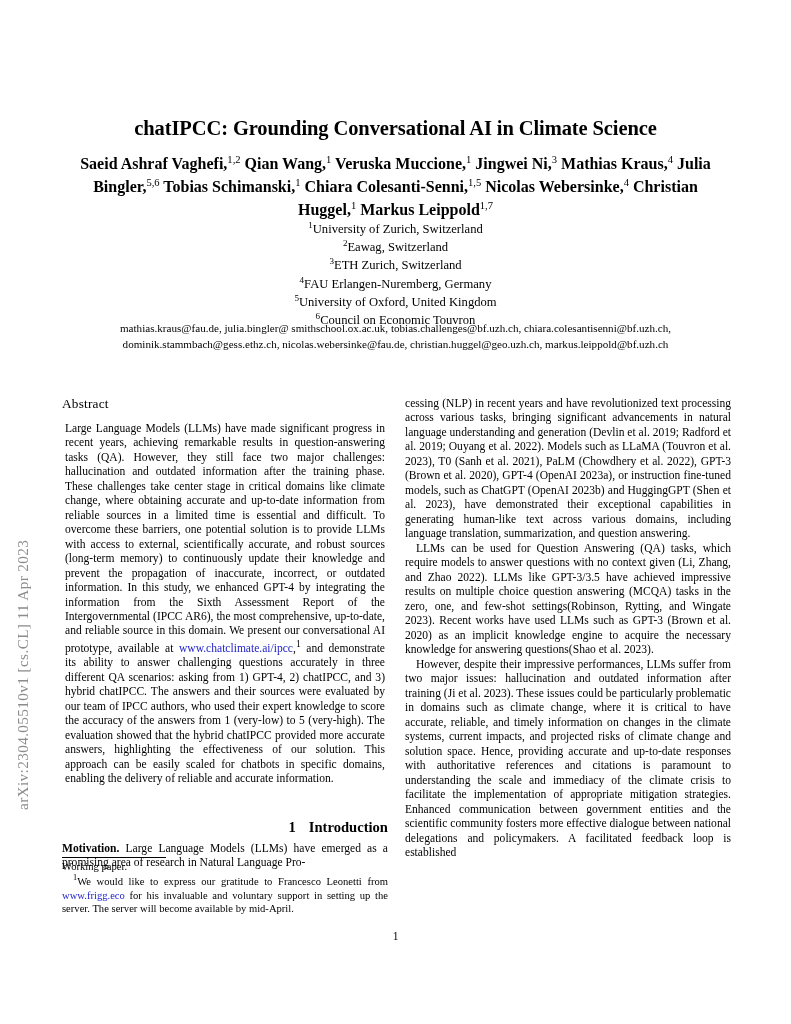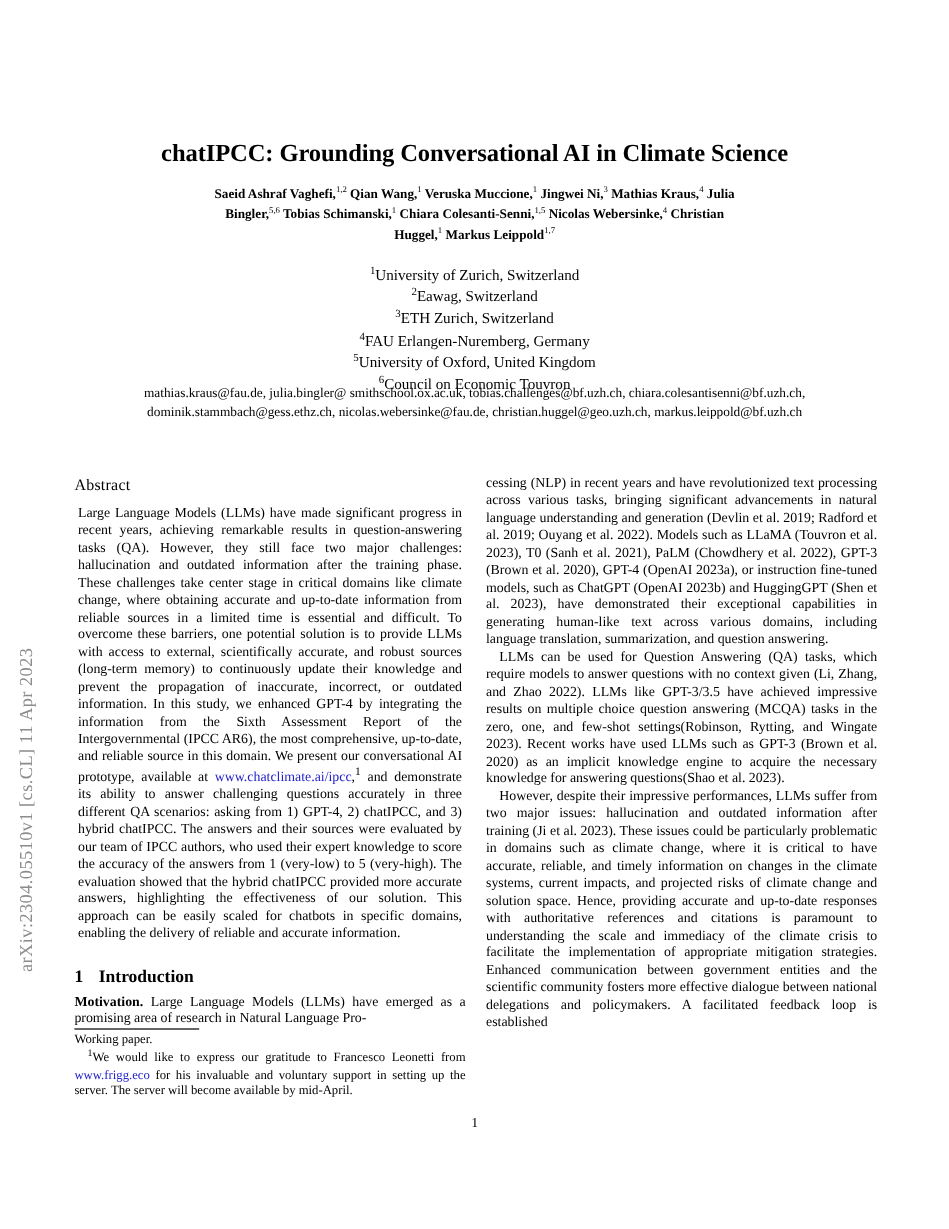--- a/index.html
+++ b/index.html
@@ -52,21 +52,21 @@
     line-height: 1.25;
     letter-spacing: -0.1px;
   }
 
   #authors {
     position: absolute;
     left: 58px;
     top: 153px;
     width: 675px;
     text-align: center;
-    font-size: 11px;
+    font-size: 16px;
     font-weight: bold;
     line-height: 1.42;
   }
   #authors sup { font-weight: normal; font-size: 0.66em; }
 
   #affiliations {
     position: absolute;
     left: 60px;
     top: 220px;
     width: 671px;
@@ -107,24 +107,24 @@
     margin: 0 0 8px 0;
     letter-spacing: 0.2px;
   }
   .abs-body {
     margin: 0;
     padding: 0 3px;
     text-align: justify;
   }
 
   .sec-head {
-    text-align: left;
+    text-align: right;
     font-weight: bold;
     font-size: 14.6px;
-    margin: 19px 0 5px 0;
+    margin: 32px 0 5px 0;
   }
   .sec-head .num { margin-right: 13px; }
 
   p.body { margin: 0; text-align: justify; text-indent: 0; }
   p.body + p.body { text-indent: 11px; }
 
   a.link { color: #2222cc; text-decoration: none; }
 
   
   #footnote {

